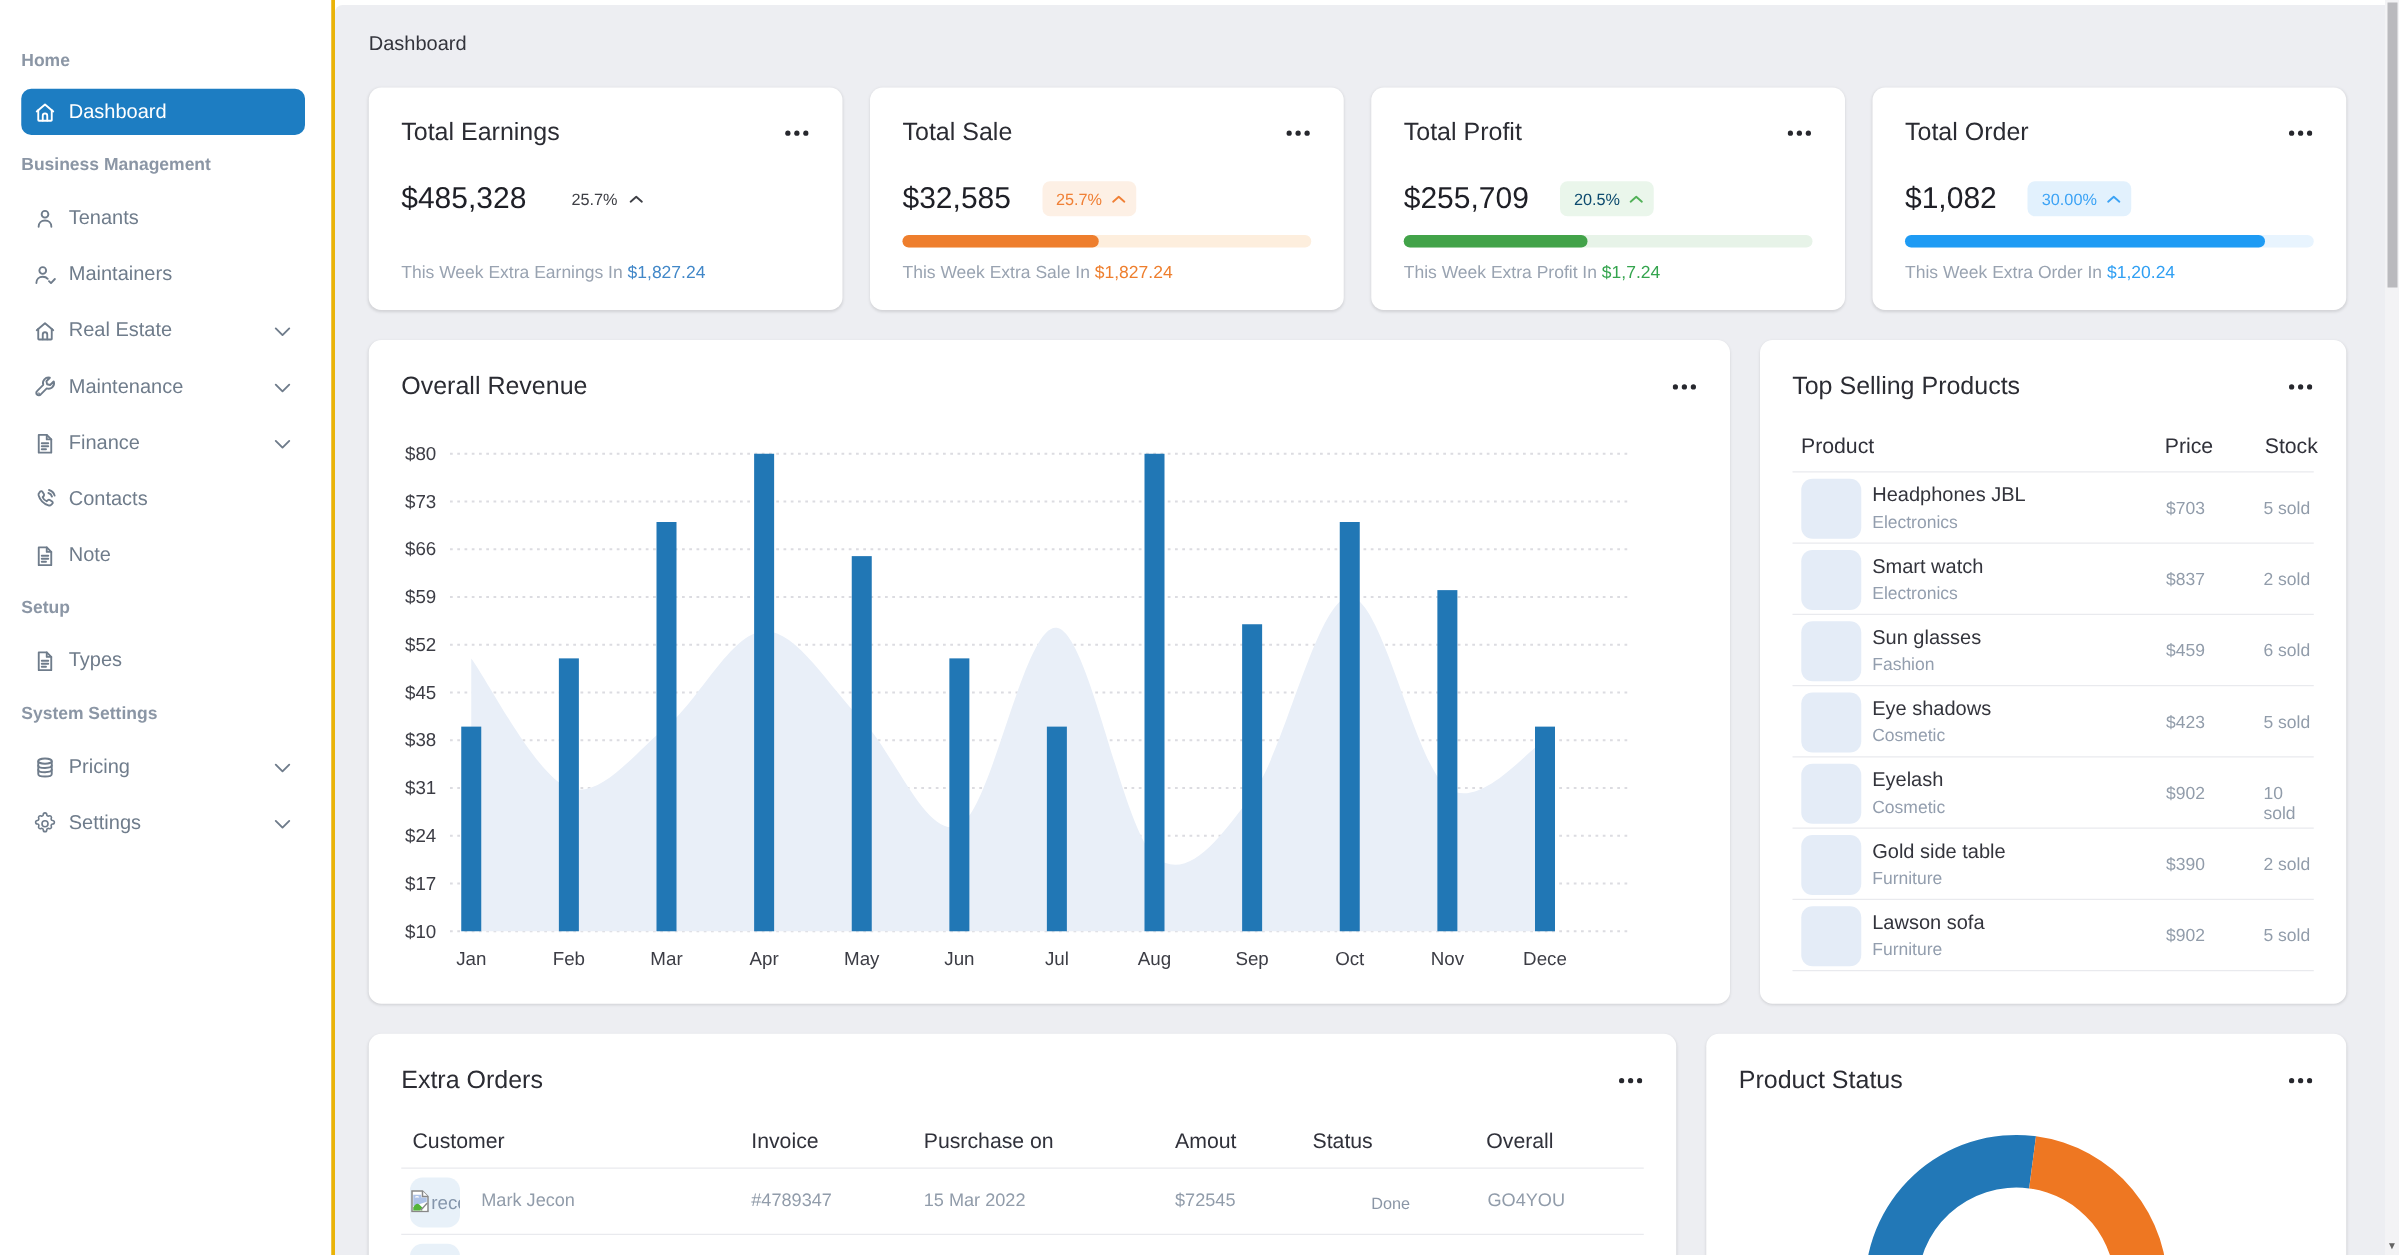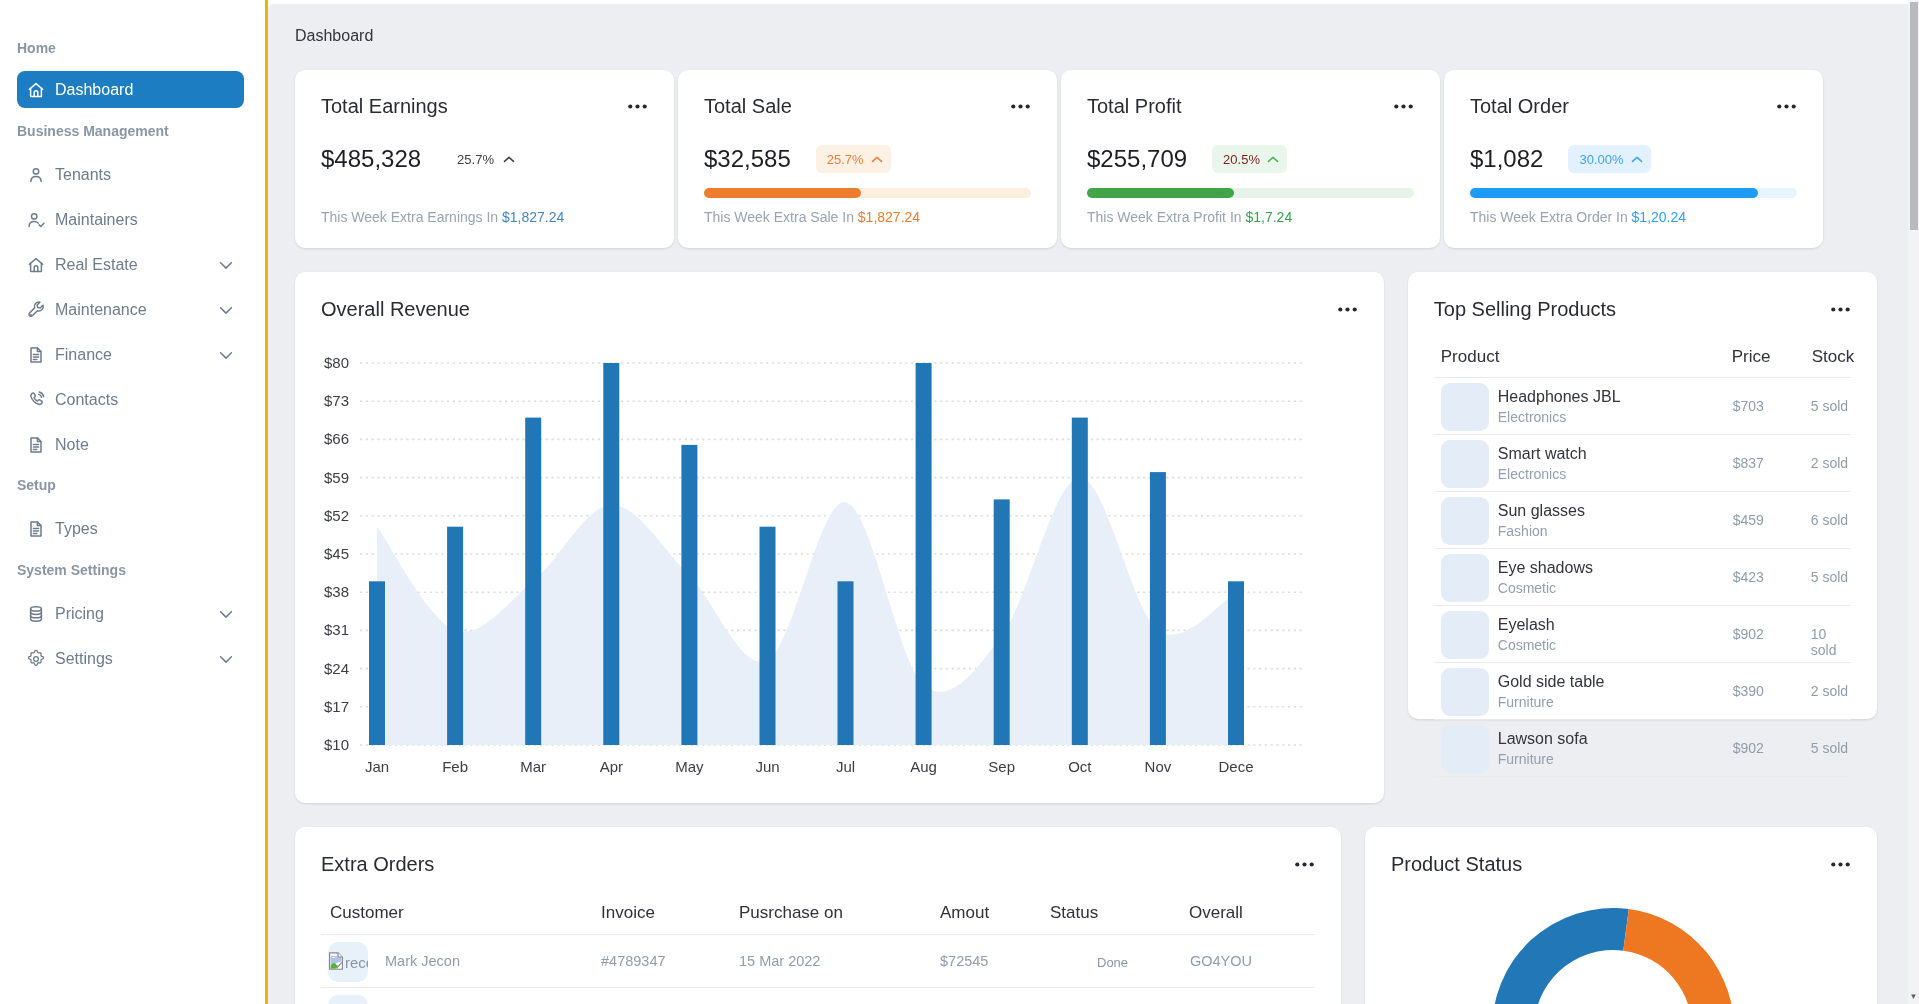--- a/index.html
+++ b/index.html
@@ -11,21 +11,21 @@
 .seclabel { font-size:14px; font-weight:bold; color:#8b96a5; line-height:16px; }
 .nav-item { display:flex; align-items:center; height:37px; border-radius:8px;
   color:#6f7c8b; font-size:16px; margin-bottom:8px; position:relative; }
 .nav-item svg.ic { margin:0 9.5px 0 8.5px; flex:none; }
 .nav-item .chev { position:absolute; right:8px; }
 .nav-item.active { background:#1d7dc2; color:#fff; }
 
 .main { position:absolute; left:268px; top:4px; width:1651px; height:1000px;
   background:#edeef2; padding:23px 42px 0 27px; border-top-left-radius:6px; }
 .pagetitle { font-size:16px; color:#33343c; line-height:18px; margin-bottom:25px; }
-.cardsrow { display:flex; gap:4px; }
+.cardsrow { display:flex; gap:22px; }
 .scard { position:relative; width:379px; height:178px; background:#fff; border-radius:10px;
   box-shadow:0 1px 2px rgba(0,0,0,.05), 0 1px 3px rgba(0,0,0,.07); }
 .scard .ttl { position:absolute; left:26px; top:25px; font-size:20px; color:#2b2c33; }
 .dots { letter-spacing:1px; }
 .scard .dots { position:absolute; right:27px; top:34px; }
 .scard .valrow { position:absolute; left:26px; top:75px; display:flex; align-items:center; }
 .scard .val { font-size:24px; font-weight:500; color:#1e1f26; }
 .pill { height:28px; border-radius:6px; font-size:13px; display:flex; align-items:center;
   padding:0 8px 0 11px; margin-left:25px; }
 .pill svg { margin-left:7px; }
@@ -207,21 +207,21 @@
     </div>
     <div class="scard">
       <div class="ttl">Total Profit</div>
       <svg class="dots" width="19" height="5" viewBox="0 0 19 5">
           <circle cx="2.3" cy="2.5" r="2.1" fill="#27282e"></circle>
           <circle cx="9.5" cy="2.5" r="2.1" fill="#27282e"></circle>
           <circle cx="16.7" cy="2.5" r="2.1" fill="#27282e"></circle>
         </svg>
       <div class="valrow">
           <span class="val">$255,709</span>
-        <span class="pill" style="background:#eaf6eb;color:#7f1d1d">20.5%<svg width="12" height="7" viewBox="0 0 12 7" fill="none" stroke="#52b158" stroke-width="1.5" stroke-linecap="round" stroke-linejoin="round">
+        <span class="pill" style="background:#eaf6eb;color:#0c4a6e">20.5%<svg width="12" height="7" viewBox="0 0 12 7" fill="none" stroke="#52b158" stroke-width="1.5" stroke-linecap="round" stroke-linejoin="round">
               <path d="M1.5 5.4 L6 1.4 L10.5 5.4"></path>
             </svg></span>
         </div>
       <div class="pbar" style="background:#e7f3e8">
           <i style="width:45%;background:#42a349"></i>
         </div>
       <div class="foot">This Week Extra Profit In <span style="color:#34a44e">$1,7.24</span></div>
     </div>
     <div class="scard">
       <div class="ttl">Total Order</div>
@@ -301,21 +301,21 @@
             <text x="472.5" y="500">Jun</text>
           <text x="550.5" y="500">Jul</text>
             <text x="628.6" y="500">Aug</text>
             <text x="706.7" y="500">Sep</text>
           <text x="784.8" y="500">Oct</text>
             <text x="862.9" y="500">Nov</text>
             <text x="941" y="500">Dece</text>
         </g>
       </svg>
     </div>
-    <div class="bigcard" style="width:512px;height:447px">
+    <div class="bigcard" style="width:512px;height:531px">
       <div class="ttl">Top Selling Products</div>
       <svg class="dots" width="19" height="5" viewBox="0 0 19 5">
           <circle cx="2.3" cy="2.5" r="2.1" fill="#27282e"></circle>
           <circle cx="9.5" cy="2.5" r="2.1" fill="#27282e"></circle>
           <circle cx="16.7" cy="2.5" r="2.1" fill="#27282e"></circle>
         </svg>
       <div class="tsp-head">
           <span style="left:7px">Product</span>
           <span style="left:298px">Price</span>
           <span style="left:378px">Stock</span>

